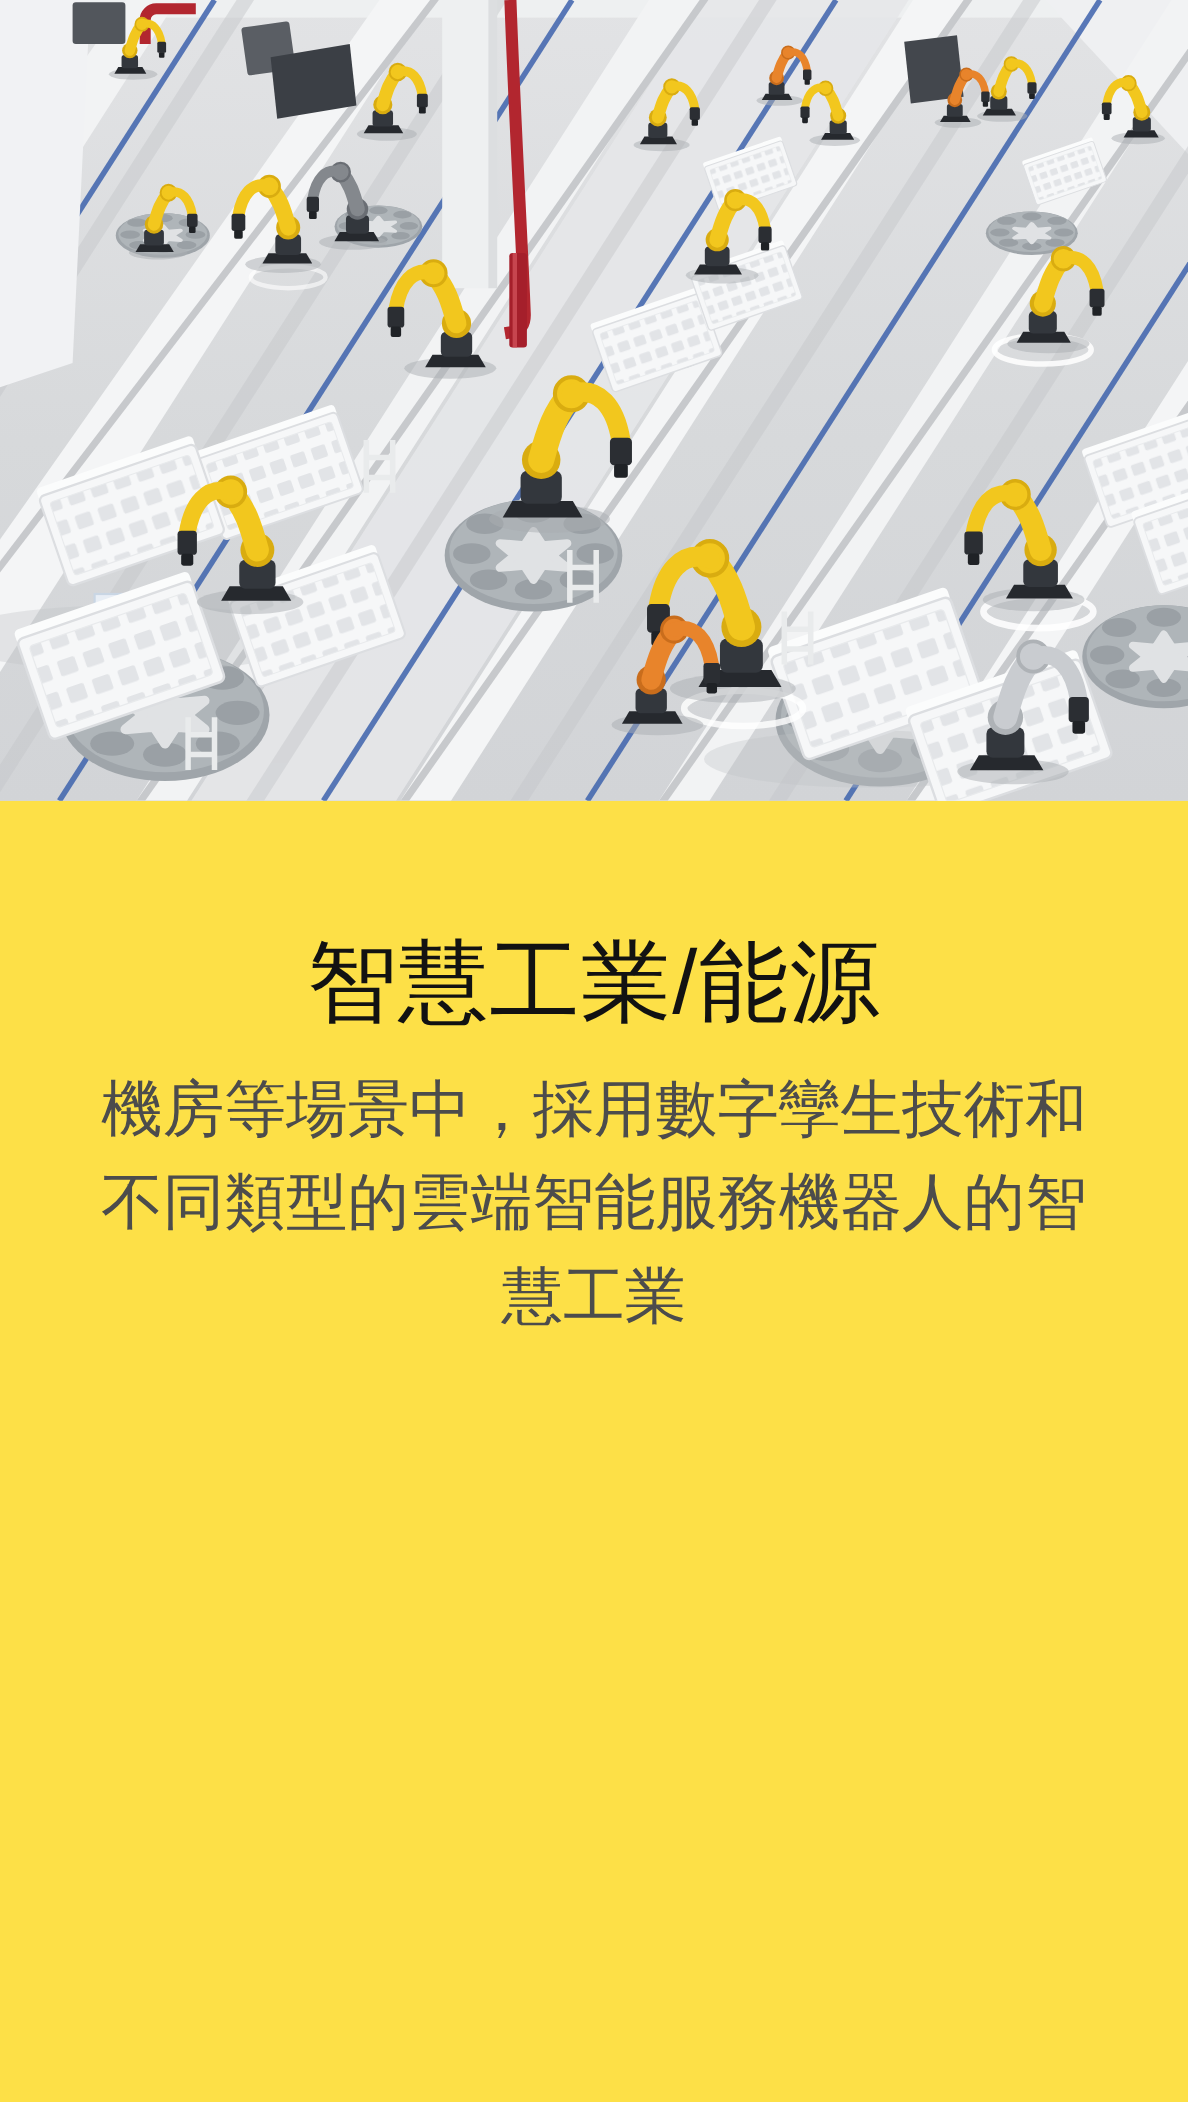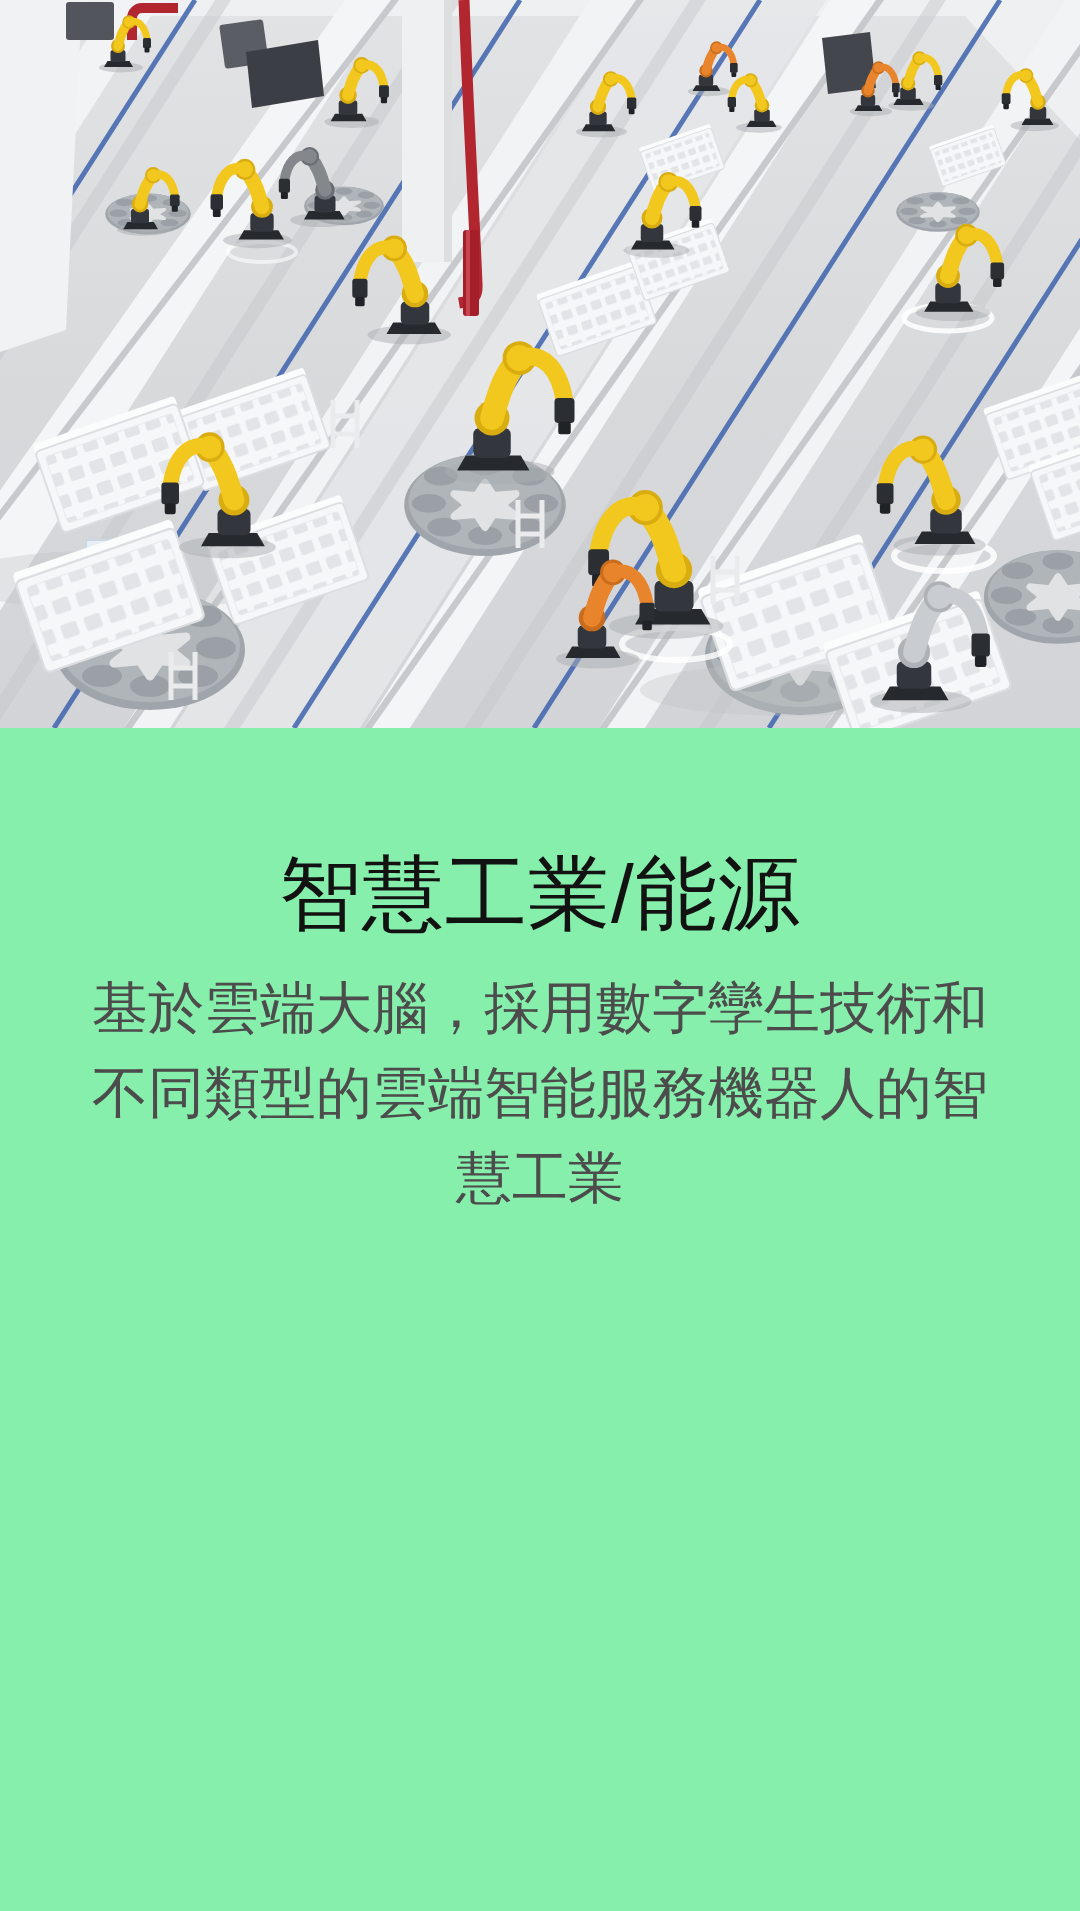--- a/index.html
+++ b/index.html
@@ -1,17 +1,17 @@
 <!DOCTYPE html>
 <html style="--robot-yellow: #f2c71e; --robot-orange: #e8842b; --robot-gray: #c9ccd0; --pipe-red: #b2262f; --line-blue: #3e63ad; --title-color: #121212; --subtitle-color: #4c4c4c; --body-color: #585858;"><head>
 <meta charset="utf-8">
 <style>
   html,body{margin:0;padding:0;background:#ffffff;}
   .page{
-    width:1080px;height:1911px;margin:0 auto;background:#86efac;overflow:hidden;
+    width:1080px;height:1911px;margin:0 auto;background:#fde047;overflow:hidden;
     font-family:"Liberation Sans","DejaVu Sans",sans-serif;
   }
   .hero{margin:0;width:1080px;height:728px;display:block;background:#d8dadc;}
   .hero svg{display:block;}
   .content{padding:0 57px;text-align:center;}
   .content h1{
     margin:118px 0 0;font-size:82px;line-height:1.18;font-weight:500;
     color:var(--title-color,#121212);letter-spacing:1px;
   }
   .content h2{
@@ -197,16 +197,16 @@
         <use href="#robot" transform="translate(674,622) scale(-1.3,1.3)" style="--c1:var(--robot-yellow,#f2c71e);--c2:#d9ac10"></use>
         <use href="#robot" transform="translate(946,542) scale(-1.05,1.05)" style="--c1:var(--robot-yellow,#f2c71e);--c2:#d9ac10"></use>
         <use href="#robot" transform="translate(592,656) scale(.95)" style="--c1:var(--robot-orange,#e8842b);--c2:#c96d1c"></use>
         <use href="#robot" transform="translate(914,698) scale(1.15)" style="--c1:var(--robot-gray,#c9ccd0);--c2:#aeb2b6"></use>
       </g>
     </svg>
   </figure>
 
   <section class="content">
     <h1>智慧工業/能源</h1>
-    <h2>基於雲端大腦，採用數字孿生技術和不同類型的雲端智能服務機器人的智慧工業</h2>
+    <h2>機房等場景中，採用數字孿生技術和不同類型的雲端智能服務機器人的智慧工業</h2>
   </section>
 
 </div>
 
 </body></html>

